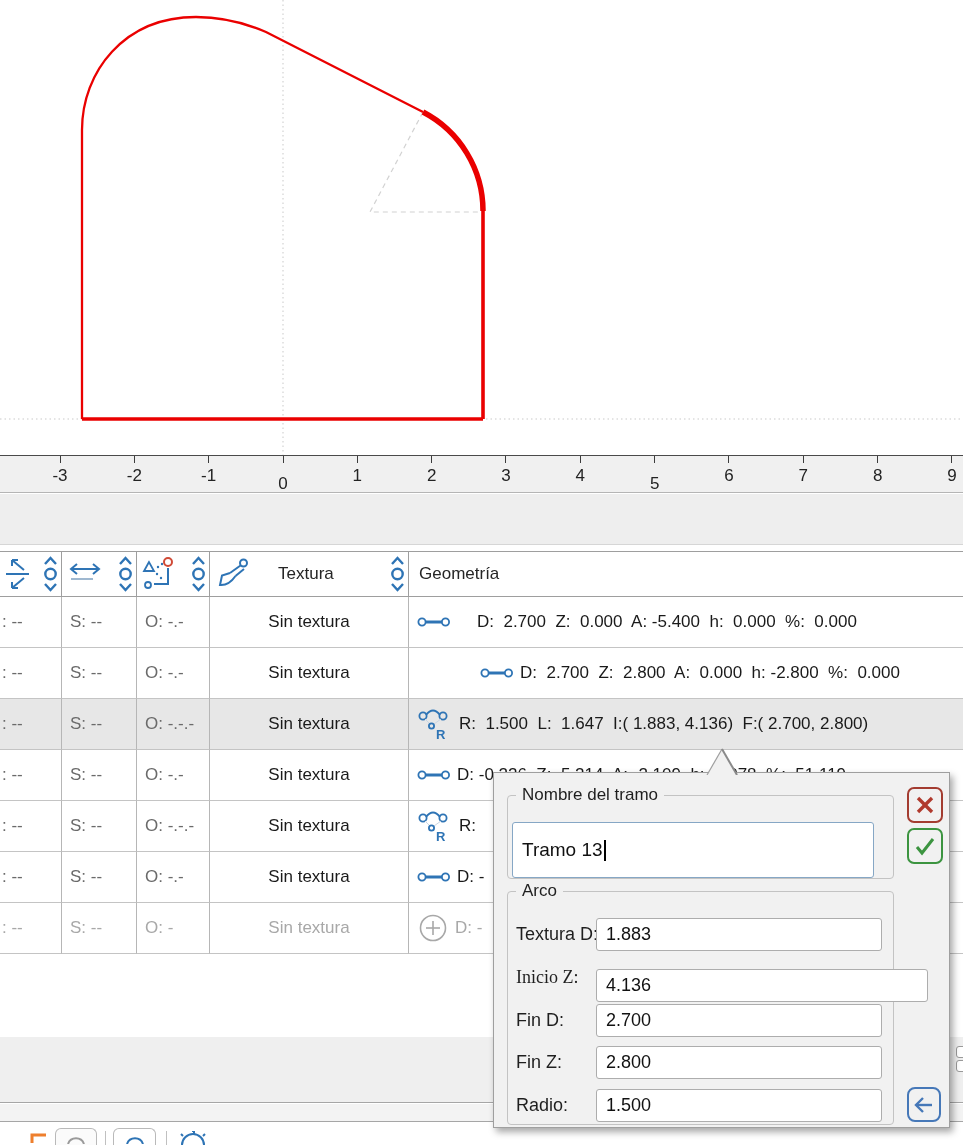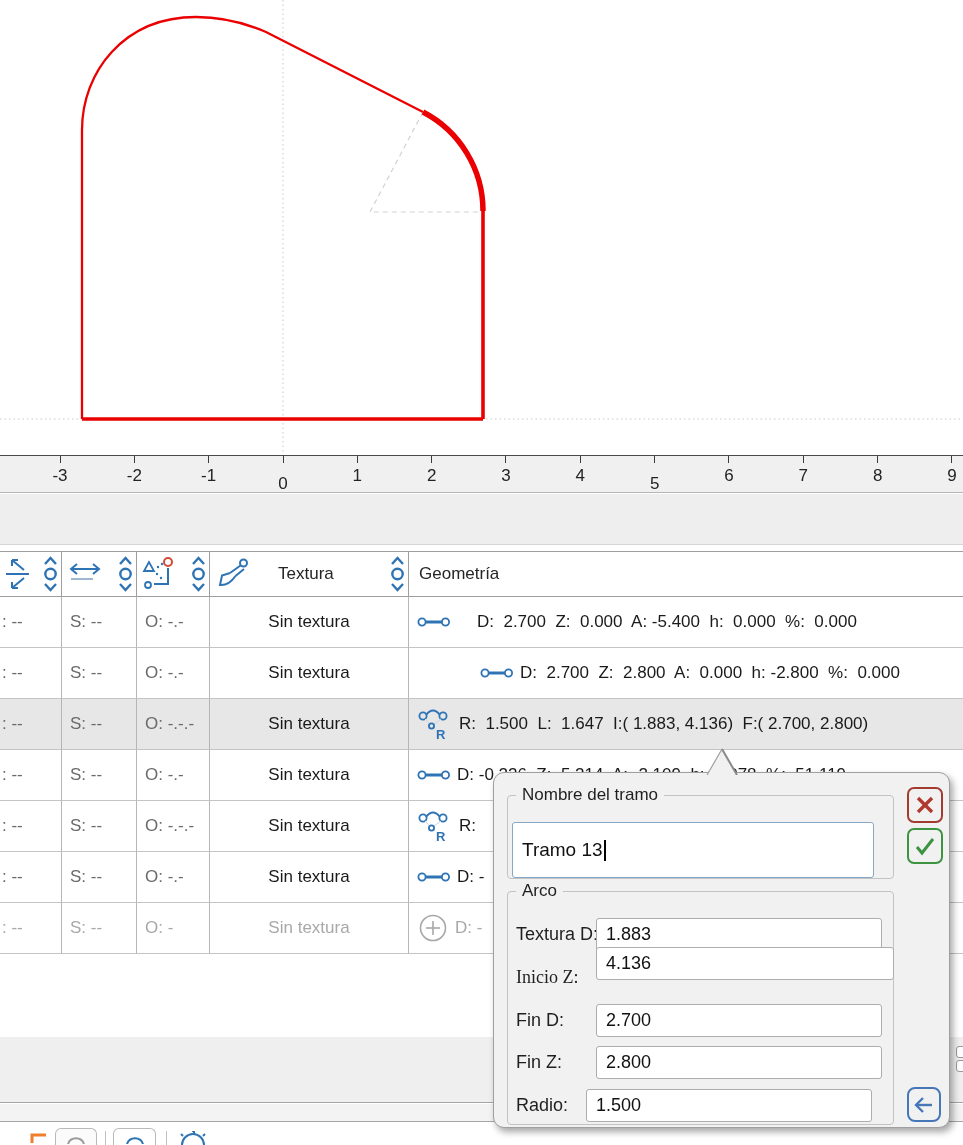--- a/index.html
+++ b/index.html
@@ -31,21 +31,21 @@
   .hlabel{font-size:17px;color:#262626;margin-left:10px;}
   
   #band1{left:0;top:1037px;width:963px;height:66px;background:#efefef;border-bottom:1px solid #a6a6a6;box-sizing:border-box;}
   #band2{left:0;top:1104px;width:963px;height:18px;background:#f3f3f3;border-bottom:1px solid #a6a6a6;box-sizing:border-box;}
   .bbtn{position:absolute;box-sizing:border-box;border:1px solid #b9b9b9;border-radius:6px;background:#fbfbfb;
     display:flex;align-items:center;justify-content:center;}
   .vsep{position:absolute;width:1px;background:#c0c0c0;}
   .rfrag{position:absolute;width:12px;height:12px;border:1px solid #9a9a9a;border-radius:3px;background:#fff;box-sizing:border-box;}
   
   #popup{left:493px;top:772px;width:457px;height:356px;background:#f1f1f1;
-    border:1px solid #9f9f9f;border-radius:11px;box-shadow:3px 4px 7px rgba(0,0,0,0.35);box-sizing:border-box;}
+    border:1px solid #9f9f9f;border-radius:0;box-shadow:3px 4px 7px rgba(0,0,0,0.35);box-sizing:border-box;}
   .fieldset{position:absolute;border:1px solid #c3c3c3;border-radius:4px;box-sizing:border-box;}
   .legend{position:absolute;top:-11px;left:8px;background:#f1f1f1;padding:0 6px;font-size:17px;color:#1f1f1f;}
   .pinput{position:absolute;background:#ffffff;border:1px solid #adadad;border-radius:3px;box-sizing:border-box;
     font-size:18px;display:flex;align-items:center;padding-left:9px;color:#111;}
   .plabel{position:absolute;font-size:18px;color:#1f1f1f;}
   .pbtn{position:absolute;box-sizing:border-box;border-radius:7px;background:#f1f1f1;
     display:flex;align-items:center;justify-content:center;cursor:pointer;}
   .caret{display:inline-block;width:2px;height:21px;background:#000;margin-left:1px;}
 </style>
 </head>
@@ -391,36 +391,36 @@
     <div class="fieldset" style="left:13px;top:118px;width:387px;height:234px;">
       <span class="legend">Arco</span>
     </div>
 
     <span class="plabel" style="left:22px;top:151px;">Textura D:</span>
     <div class="pinput" style="left:102px;top:145px;width:286px;height:33px;">
       <span>1.883</span>
     </div>
 
     <span class="plabel" style="left:22px;top:194px;font-family:Liberation Serif, serif;">Inicio Z:</span>
-    <div class="pinput" style="left:102px;top:174px;width:298px;height:33px;">
+    <div class="pinput" style="left:102px;top:196px;width:332px;height:33px;">
       <span>4.136</span>
     </div>
 
     <span class="plabel" style="left:22px;top:237px;">Fin D:</span>
     <div class="pinput" style="left:102px;top:231px;width:286px;height:33px;">
       <span>2.700</span>
     </div>
 
     <span class="plabel" style="left:22px;top:279px;">Fin Z:</span>
     <div class="pinput" style="left:102px;top:273px;width:286px;height:33px;">
       <span>2.800</span>
     </div>
 
     <span class="plabel" style="left:22px;top:322px;">Radio:</span>
-    <div class="pinput" style="left:92px;top:316px;width:286px;height:33px;">
+    <div class="pinput" style="left:102px;top:316px;width:286px;height:33px;">
       <span>1.500</span>
     </div>
 
     <div class="pbtn" style="left:413px;top:314px;width:34px;height:35px;border:2px solid #4678b8;border-radius:8px;">
       <svg width="22" height="18" viewBox="0 0 22 18">
         <line x1="3" y1="9" x2="19" y2="9" stroke="#4678b8" stroke-width="2.4"></line>
         <polyline points="10,2 3,9 10,16" fill="none" stroke="#4678b8" stroke-width="2.4"></polyline>
       </svg>
     </div>
   </div>

